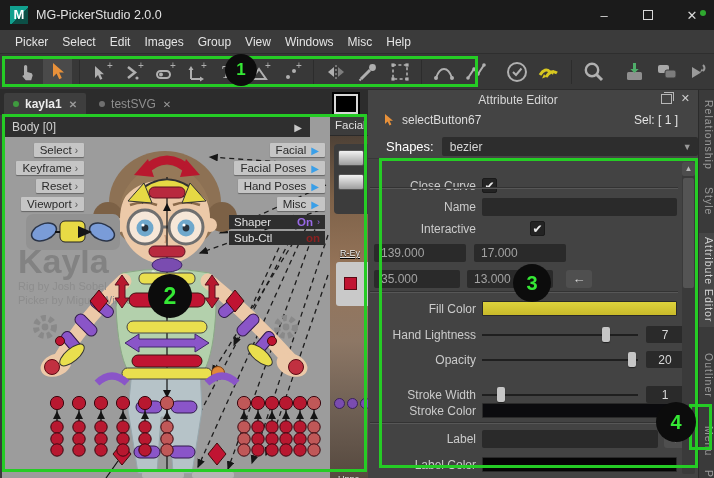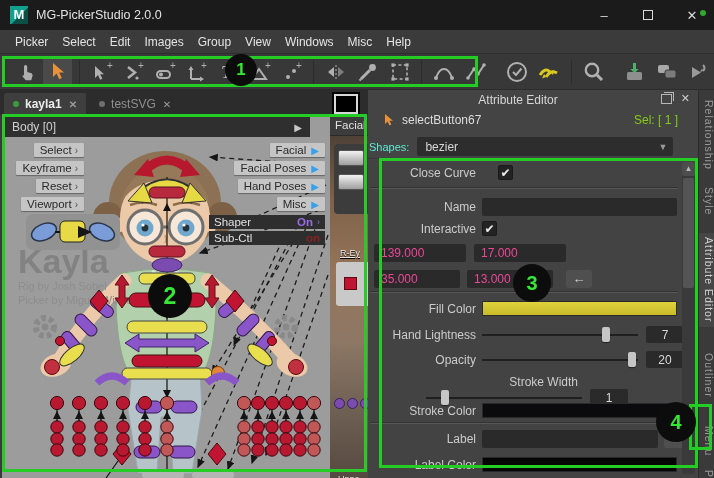--- a/index.html
+++ b/index.html
@@ -65,21 +65,21 @@
   .picker-menu-btn { background:#c5c5c5; color:#2a2a2a; font-size:11.5px;
     padding:1px 6px; margin-bottom:4px; border-radius:1px; white-space:nowrap;
     box-shadow:0 1px 1px rgba(0,0,0,.35); }
   .picker-menu-btn .submenu-glyph { color:#555; font-size:10px; margin-left:3px; }
   #pose-btn-col { position:absolute; right:5px; top:28px; z-index:6;
     display:flex; flex-direction:column; align-items:flex-end; }
   .pose-btn { background:#c5c5c5; color:#2a2a2a; font-size:11.5px;
     padding:1px 6px; margin-bottom:4px; border-radius:1px; white-space:nowrap;
     box-shadow:0 1px 1px rgba(0,0,0,.35); display:flex; align-items:center; }
   .pose-btn .play-glyph { color:#3a9fe8; font-size:10px; margin-left:5px; }
-  .toggle-row { background:#2e2e2e; color:#e0e0e0; font-size:11.5px; width:116px;
+  .toggle-row { background:#2e2e2e; color:#e0e0e0; font-size:11.5px; width:96px;
     padding:1px 5px; margin-bottom:2px; display:flex; align-items:center; }
   .toggle-val-on  { color:#9a6ae8; font-weight:bold; margin-left:auto; }
   .toggle-val-off { color:#8a2020; font-weight:bold; margin-left:auto; }
   .toggle-row .submenu-glyph { color:#9a6ae8; font-size:9px; margin-left:4px; }
 
   
   #facial-strip { position:absolute; left:330px; top:115px; width:38px; height:363px;
     overflow:hidden; background:#3a3a3a; }
   #facial-header { height:21px; background:#3c3c3c; color:#e0e0e0; font-size:11.5px;
     display:flex; align-items:center; padding-left:5px; border-bottom:1px solid #2a2a2a; }
@@ -110,37 +110,37 @@
     color:#d6d6d6; font-size:12px; }
   #ae-float-btn { position:absolute; right:26px; top:4px; width:11px; height:10px;
     border:1px solid #b8b8b8; background:#444; }
   #ae-float-btn:before { content:""; position:absolute; left:2px; top:-3px; width:9px;
     height:8px; border:1px solid #b8b8b8; border-bottom:none; border-left:none; }
   #ae-close-btn { position:absolute; right:8px; top:2px; color:#cfcfcf; font-size:11px; }
   #ae-object-row { position:absolute; left:0; top:20px; width:330px; height:20px;
     display:flex; align-items:center; }
   #ae-object-icon { margin-left:14px; }
   #ae-object-name { color:#dddddd; font-size:12px; margin-left:6px; }
-  #ae-selection { margin-left:auto; margin-right:20px; color:#84cc16; font-size:12px; }
+  #ae-selection { margin-left:auto; margin-right:20px; color:#e5e5e5; font-size:12px; }
   #ae-shapes-row { position:absolute; left:0; top:45px; width:330px; height:24px;
     display:flex; align-items:center; border-bottom:1px solid #383838; }
-  #ae-shapes-label { color:#5eead4; font-size:11px; margin-left:1px; }
+  #ae-shapes-label { color:#ffffff; font-size:13px; margin-left:18px; }
   #ae-shapes-select { position:relative; margin-left:8px; width:256px; height:19px;
     background:#2d2d2d; border-radius:2px; color:#d6d6d6; font-size:12px;
     display:flex; align-items:center; padding:0 8px; }
   #ae-shapes-select .dd-glyph { position:absolute; right:6px; color:#999; font-size:9px; }
 
   #ae-scroll { position:absolute; left:0; top:70px; width:330px; height:318px;
     background:#434343; }
   .ae-row { position:absolute; left:0; width:312px; height:19px; display:flex;
     align-items:center; }
   .ae-label { width:108px; text-align:right; color:#cbcbcb; font-size:12px;
     flex:none; }
   .ae-ctrl { margin-left:6px; display:flex; align-items:center; }
-  .ae-field { background:#2a2a2a; border-radius:2px; height:18px; color:#ec4899;
+  .ae-field { background:#2a2a2a; border-radius:2px; height:18px; color:#a3a3a3;
     font-size:12px; display:flex; align-items:center; padding:0 7px; }
   .w-full { width:195px; }
   .w-half { width:92px; margin-right:8px; }
   .w-size { width:86px; margin-right:7px; }
   .ae-checkbox { width:15px; height:15px; background:#232323; border:1px solid #1a1a1a;
     border-radius:2px; color:#ececec; font-size:12px; line-height:14px; text-align:center; }
   .ae-swatch { width:195px; height:15px; border:1px solid #2a2a2a; border-radius:1px; }
   .reset-btn { width:26px; height:18px; margin-left:6px; background:#4f4f4f;
     border-radius:3px; color:#d8d8d8; font-size:13px; text-align:center; line-height:17px; }
   .slider { position:relative; width:156px; height:16px; }
@@ -691,34 +691,34 @@
     </div>
     <div id="ae-shapes-row">
       <span id="ae-shapes-label">Shapes:</span>
       <div id="ae-shapes-select">
         <span>bezier</span>
         <span class="dd-glyph">▼</span>
       </div>
     </div>
 
     <div id="ae-scroll">
-      <div class="ae-row" style="top:3px;gap:16px;">
+      <div class="ae-row" style="top:16px;">
         <div class="ae-label">Close Curve</div>
         <div class="ae-ctrl">
             <div class="ae-checkbox">✔</div>
           </div>
       </div>
       <div class="ae-divider" style="top:27px;"></div>
       <div class="ae-row" style="top:37px;">
         <div class="ae-label">Name</div>
         <div class="ae-ctrl">
             <div class="ae-field w-full"></div>
           </div>
       </div>
-      <div class="ae-row" style="top:59px;">
+      <div class="ae-row" style="top:59px;gap:48px;">
         <div class="ae-label">Interactive</div>
         <div class="ae-ctrl">
             <div class="ae-checkbox">✔</div>
           </div>
       </div>
       <div class="ae-row" style="top:83px;">
         <div class="ae-ctrl">
           <div class="ae-field w-half">139.000</div>
           <div class="ae-field w-half">17.000</div>
         </div>
@@ -750,21 +750,21 @@
       <div class="ae-row" style="top:190px;">
         <div class="ae-label">Opacity</div>
         <div class="ae-ctrl">
           <div class="slider">
             <div class="track"></div>
               <div class="handle" style="left: calc(97% - 5px);"></div>
           </div>
           <div class="slider-val">20</div>
         </div>
       </div>
-      <div class="ae-row" style="top:215px;flex-direction:column;">
+      <div class="ae-row" style="top:225px;">
         <div class="ae-label">Stroke Width</div>
         <div class="ae-ctrl">
           <div class="slider">
             <div class="track"></div>
               <div class="handle" style="left: calc(13% - 5px);"></div>
           </div>
           <div class="slider-val">1</div>
         </div>
       </div>
       <div class="ae-row" style="top:241px;">

